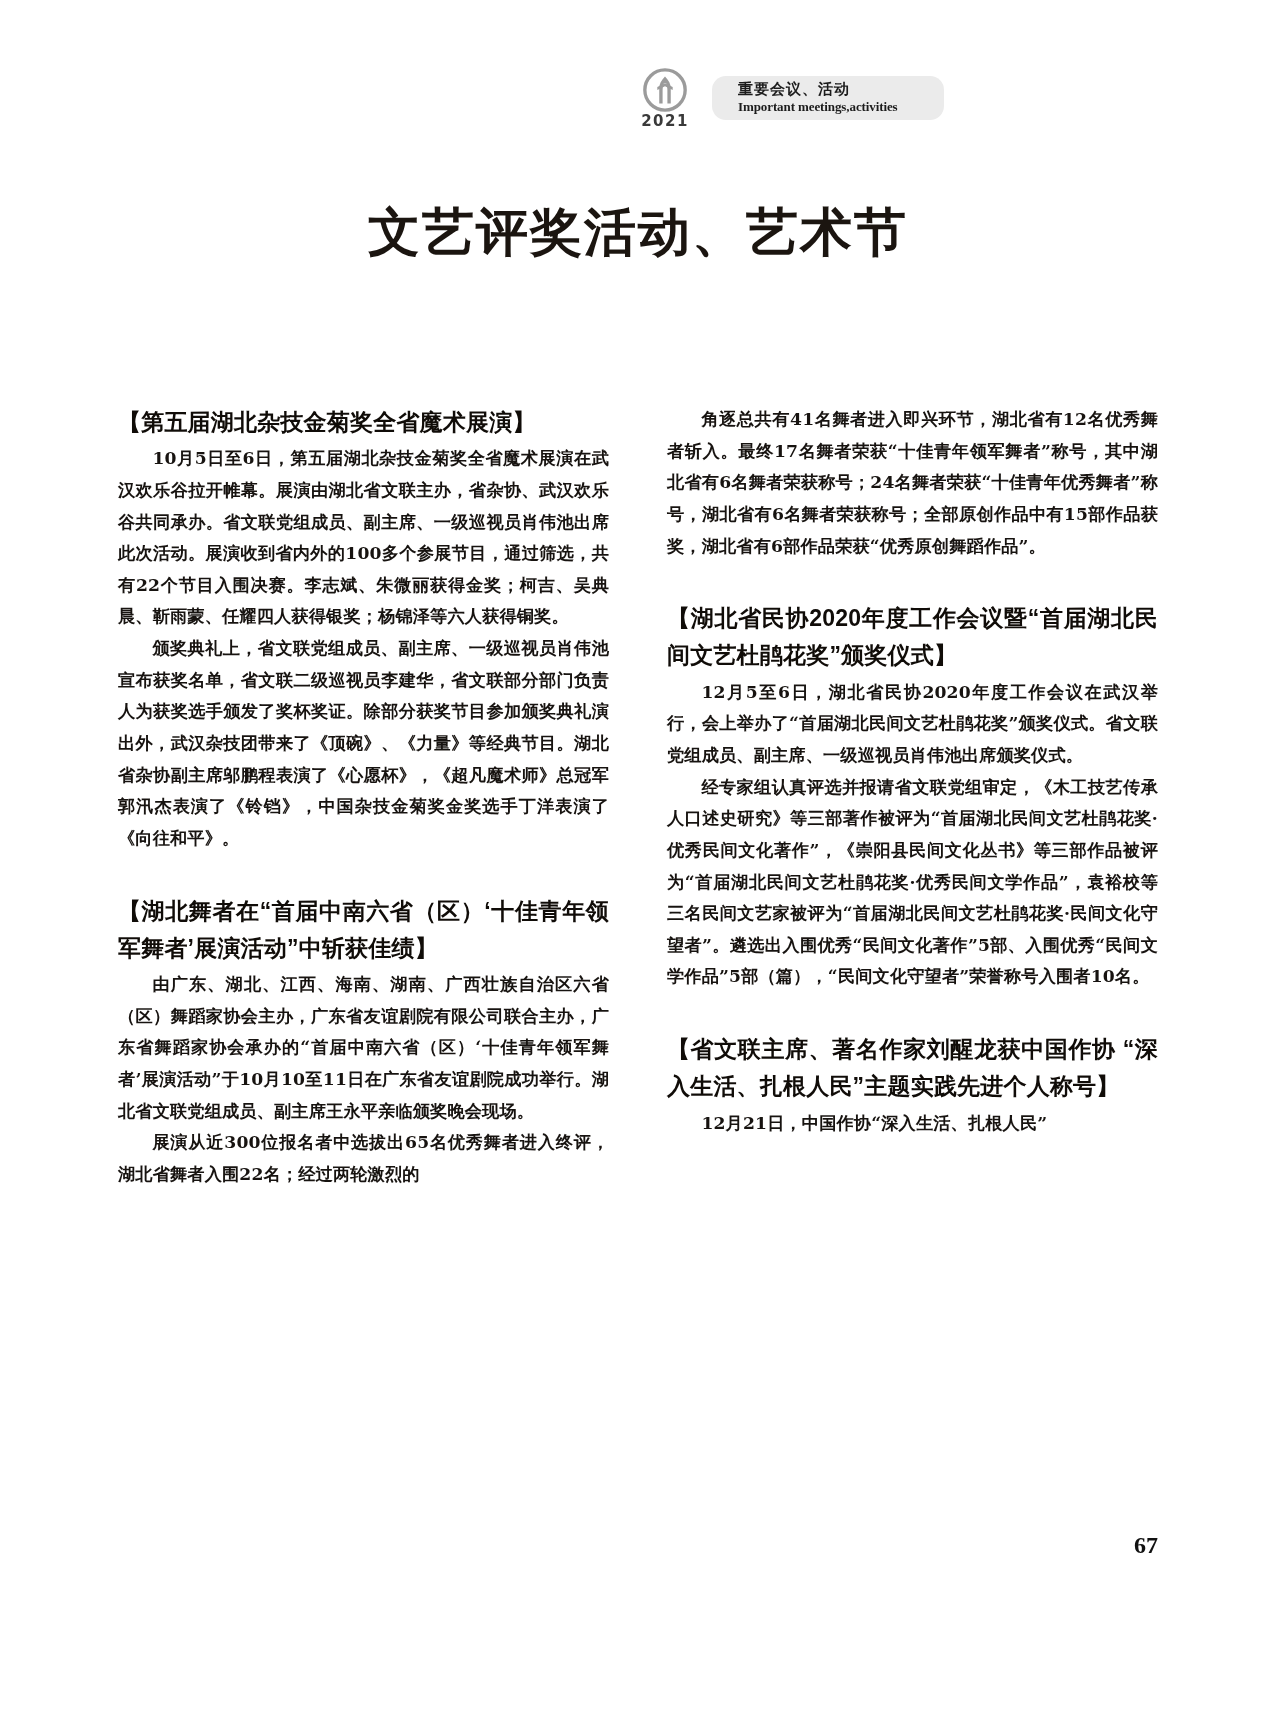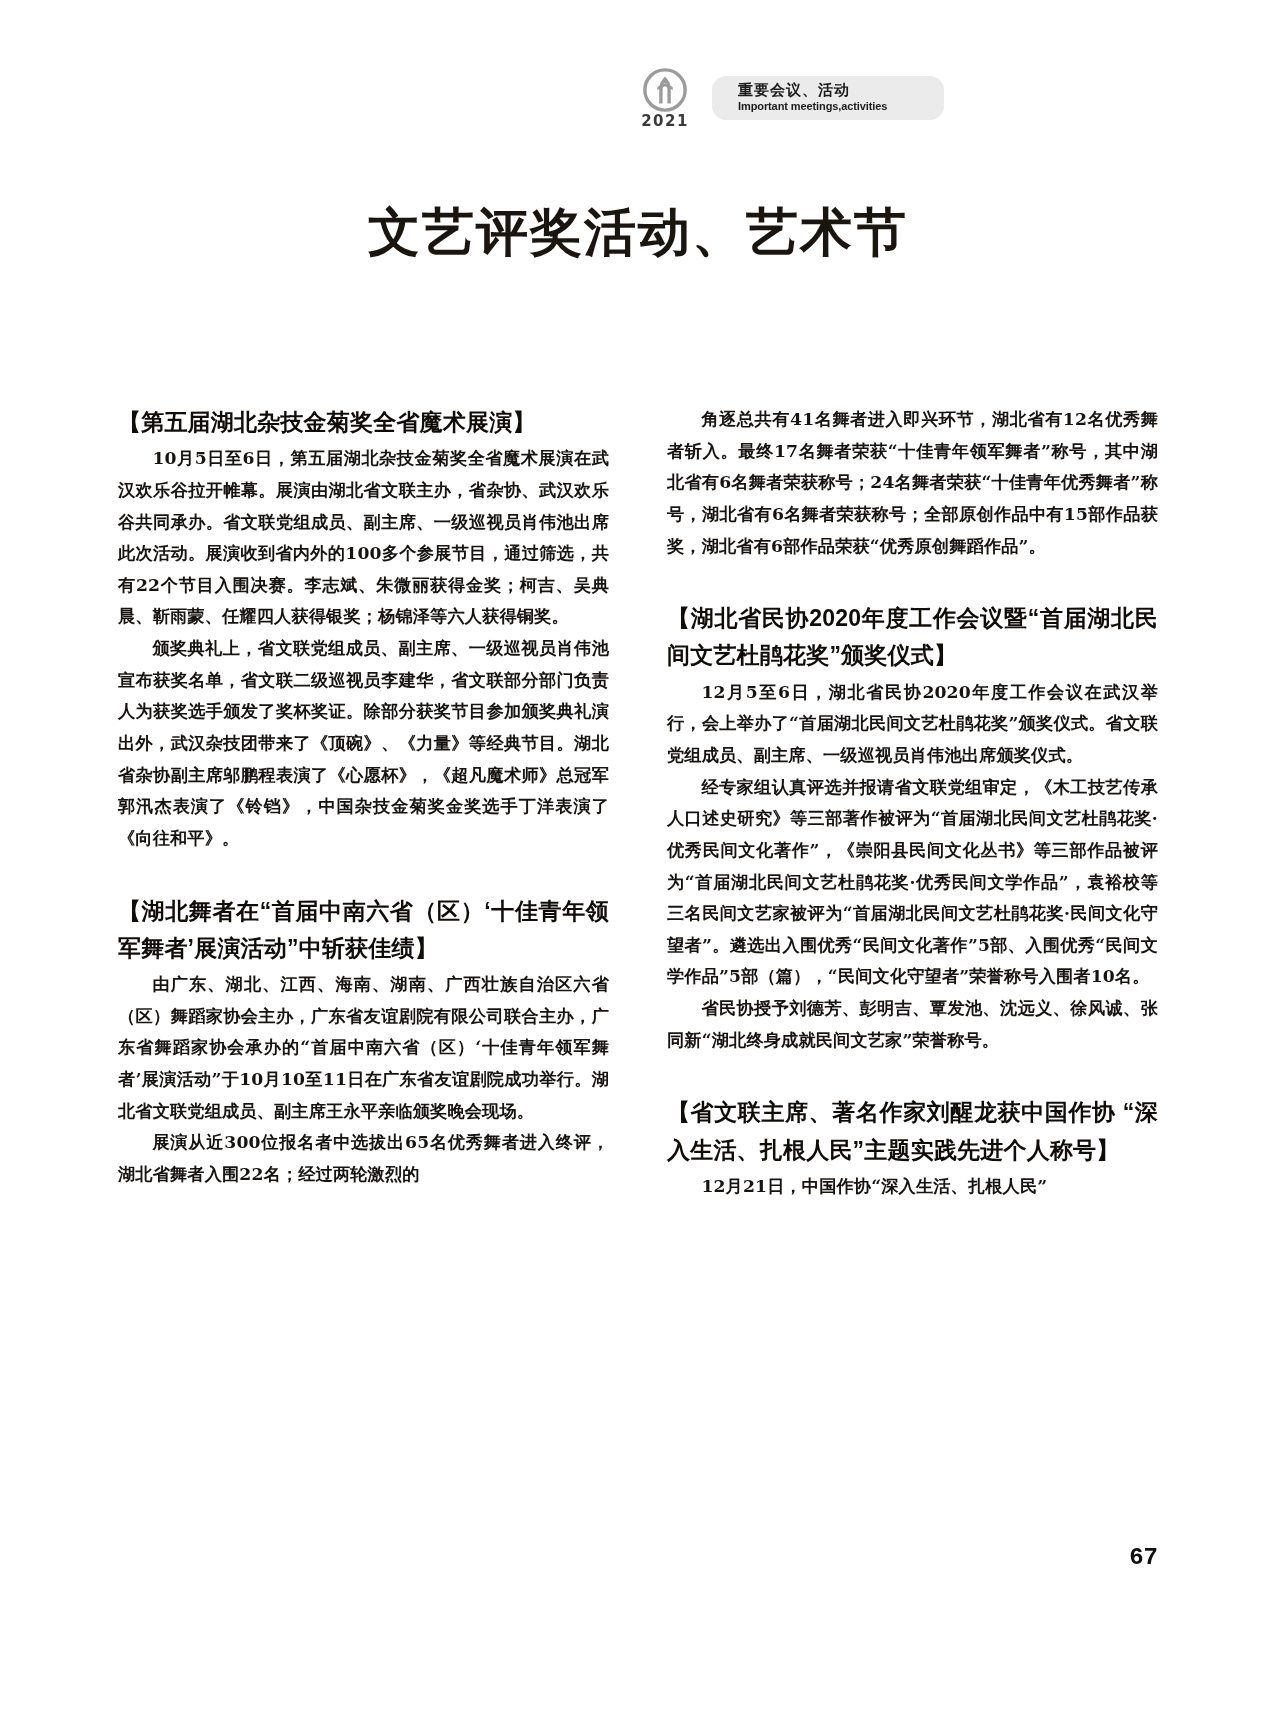--- a/index.html
+++ b/index.html
@@ -72,23 +72,23 @@
   }
   .header-cn {
     font-family: "DejaVu Sans", "Liberation Sans", sans-serif;
     font-weight: 700;
     font-size: 15px;
     letter-spacing: 1px;
     color: #1c1c1c;
     line-height: 1.15;
   }
   .header-en {
-    font-family: Liberation Sans, sans-serif;
-    font-weight: 700;
-    font-size: 11px;
+    font-family: Liberation Serif, serif;
+    font-weight: 700;
+    font-size: 13px;
     color: #1c1c1c;
     line-height: 1.2;
     margin-top: 1px;
     letter-spacing: -0.1px;
   }
 
   
   .page-title {
     position: absolute;
     top: 198px;
@@ -141,22 +141,22 @@
     text-align: justify;
     text-justify: inter-ideograph;
     text-indent: 2em;
   }
   p.body + p.body { margin-top: 0; }
 
   
   .page-number {
     position: absolute;
     right: 118px;
-    bottom: 148px;
-    font-family: Liberation Mono, monospace;
+    bottom: 160px;
+    font-family: Liberation Serif, serif;
     font-weight: 700;
     font-size: 24px;
     color: #111111;
   }
 </style>
 </head>
 <body>
 
 <div class="page">
 
@@ -194,21 +194,20 @@
       <p class="body">由广东、湖北、江西、海南、湖南、广西壮族自治区六省（区）舞蹈家协会主办，广东省友谊剧院有限公司联合主办，广东省舞蹈家协会承办的“首届中南六省（区）‘十佳青年领军舞者’展演活动”于10月10至11日在广东省友谊剧院成功举行。湖北省文联党组成员、副主席王永平亲临颁奖晚会现场。</p>
       <p class="body">展演从近300位报名者中选拔出65名优秀舞者进入终评，湖北省舞者入围22名；经过两轮激烈的</p>
     </div>
 
     <div class="col">
       <p class="body">角逐总共有41名舞者进入即兴环节，湖北省有12名优秀舞者斩入。最终17名舞者荣获“十佳青年领军舞者”称号，其中湖北省有6名舞者荣获称号；24名舞者荣获“十佳青年优秀舞者”称号，湖北省有6名舞者荣获称号；全部原创作品中有15部作品获奖，湖北省有6部作品荣获“优秀原创舞蹈作品”。</p>
 
       <h2 class="section-head spaced">【湖北省民协2020年度工作会议暨“首届湖北民间文艺杜鹃花奖”颁奖仪式】</h2>
       <p class="body">12月5至6日，湖北省民协2020年度工作会议在武汉举行，会上举办了“首届湖北民间文艺杜鹃花奖”颁奖仪式。省文联党组成员、副主席、一级巡视员肖伟池出席颁奖仪式。</p>
       <p class="body">经专家组认真评选并报请省文联党组审定，《木工技艺传承人口述史研究》等三部著作被评为“首届湖北民间文艺杜鹃花奖·优秀民间文化著作”，《崇阳县民间文化丛书》等三部作品被评为“首届湖北民间文艺杜鹃花奖·优秀民间文学作品”，袁裕校等三名民间文艺家被评为“首届湖北民间文艺杜鹃花奖·民间文化守望者”。遴选出入围优秀“民间文化著作”5部、入围优秀“民间文学作品”5部（篇），“民间文化守望者”荣誉称号入围者10名。</p>
-      <p class="body">省民协授予刘德芳、彭明吉、覃发池、沈远义、徐风诚、张同新“湖北终身成就民间文艺家”荣誉称号。</p>
 
       <h2 class="section-head spaced">【省文联主席、著名作家刘醒龙获中国作协 “深入生活、扎根人民”主题实践先进个人称号】</h2>
       <p class="body">12月21日，中国作协“深入生活、扎根人民”</p>
     </div>
 
   </div>
 
   <div class="page-number">67</div>
 
 </div>

